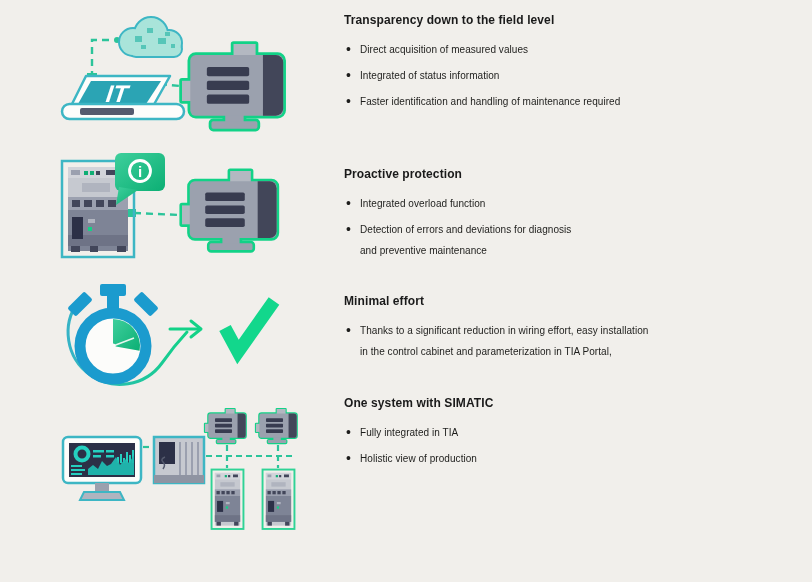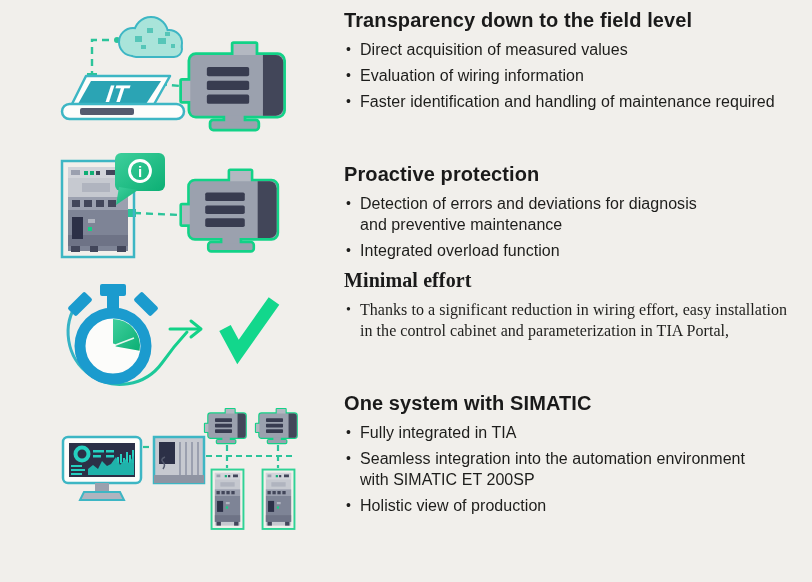--- a/index.html
+++ b/index.html
@@ -4,27 +4,27 @@
 <style>
   html,body{margin:0;padding:0;}
   .canvas{
     position:relative;width:812px;height:582px;
     background:#f1efeb;overflow:hidden;
     font-family:"Liberation Sans",sans-serif;color:#1d1d1b;
   }
   .illus{position:absolute;left:30px;}
   .textblock{position:absolute;left:344px;width:468px;}
   .textblock h3{
-    font-size:20px;line-height:20px;font-weight:bold;
+    font-size:12px;line-height:20px;font-weight:bold;
     margin:0 0 9px 0;color:#1a1a1a;letter-spacing:0.1px;
   }
   .textblock ul{list-style:none;margin:0;padding:0;}
   .textblock li{
     position:relative;padding-left:16px;margin:0 16px 5px 0;
-    font-size:16px;line-height:21px;letter-spacing:0.05px;
+    font-size:10px;line-height:21px;letter-spacing:0.05px;
   }
   .textblock li::before{
     content:"\2022";position:absolute;left:2px;top:0;
     font-size:14px;color:#1d1d1b;
   }
   .line{display:block;white-space:nowrap;}
 </style>
 </head>
 <body>
 
@@ -123,21 +123,21 @@
       <use href="#motor" transform="translate(152,44) scale(0.92)"></use>
     </svg>
   </div>
   <div class="textblock" style="top:10px;">
     <h3>Transparency down to the field level</h3>
     <ul>
       <li>
           <span class="line">Direct acquisition of measured values</span>
         </li>
       <li>
-          <span class="line">Evaluation of wiring information</span>
+          <span class="line">Integrated of status information</span>
         </li>
       <li>
           <span class="line">Faster identification and handling of maintenance required</span>
         </li>
     </ul>
   </div>
 
   <div class="illus" style="top:145px;">
     <svg width="300" height="125" viewBox="0 0 300 125">
       <path d="M104,68 L150,70" stroke="#2cc49a" stroke-width="2.4" stroke-dasharray="7 5" fill="none"></path>
@@ -173,26 +173,26 @@
         <circle cx="110" cy="26" r="10.5" fill="none" stroke="#ffffff" stroke-width="2.8"></circle>
         <text x="110" y="32" text-anchor="middle" font-size="15" font-weight="bold" fill="#ffffff" font-family="Liberation Sans, sans-serif">i</text>
       </g>
       <use href="#motor" transform="translate(152,26) scale(0.86)"></use>
     </svg>
   </div>
   <div class="textblock" style="top:164px;">
     <h3>Proactive protection</h3>
     <ul>
       <li>
+          <span class="line">Integrated overload function</span>
+        </li>
+      <li>
         <span class="line">Detection of errors and deviations for diagnosis</span>
         <span class="line">and preventive maintenance</span>
       </li>
-      <li>
-          <span class="line">Integrated overload function</span>
-        </li>
     </ul>
   </div>
 
   <div class="illus" style="top:268px;">
     <svg width="300" height="126" viewBox="0 0 300 126">
       <path d="M48,34 A49,49 0 1 0 132,95 Q144,78 157,64" fill="none" stroke="url(#gradSwoosh)" stroke-width="3" stroke-linecap="round"></path>
       <g>
         <rect x="70" y="16" width="26" height="12" rx="2" fill="#1b9bce"></rect>
         <rect x="77" y="26" width="12" height="16" fill="#1b9bce"></rect>
         <rect x="-12" y="-6" width="24" height="12" rx="2" fill="#1b9bce" transform="translate(50,36) rotate(-45)"></rect>
@@ -202,21 +202,21 @@
         <path d="M83,78 L104,70" stroke="#fcfcfa" stroke-width="1.6" opacity="0.9"></path>
         <circle cx="83" cy="78" r="2.6" fill="#fcfcfa"></circle>
       </g>
       <g stroke="#12d287" stroke-width="3" fill="none" stroke-linecap="round" stroke-linejoin="round">
         <path d="M140,61 L168,61"></path>
         <polyline points="161,53 171,61 161,69"></polyline>
       </g>
       <path d="M195,60 L208,84 L244,33" fill="none" stroke="#12d78c" stroke-width="13" stroke-linejoin="miter"></path>
     </svg>
   </div>
-  <div class="textblock" style="top:270px;font-family:Liberation Serif, serif;">
+  <div class="textblock" style="top:291px;">
     <h3>Minimal effort</h3>
     <ul>
       <li>
         <span class="line">Thanks to a significant reduction in wiring effort, easy installation</span>
         <span class="line">in the control cabinet and parameterization in TIA Portal,</span>
       </li>
     </ul>
   </div>
 
   <div class="illus" style="top:395px;">
@@ -270,22 +270,18 @@
       <use href="#towerSmall" transform="translate(232,74) scale(0.55)"></use>
     </svg>
   </div>
   <div class="textblock" style="top:393px;">
     <h3>One system with SIMATIC</h3>
     <ul>
       <li>
           <span class="line">Fully integrated in TIA</span>
         </li>
       <li>
-        <span class="line">Seamless integration into the automation environment</span>
-        <span class="line">with SIMATIC ET 200SP</span>
-      </li>
-      <li>
           <span class="line">Holistic view of production</span>
         </li>
     </ul>
   </div>
 
 </div>
 
 </body></html>

